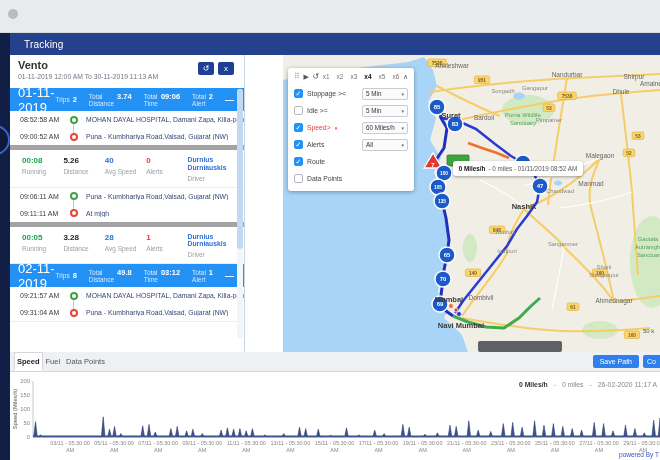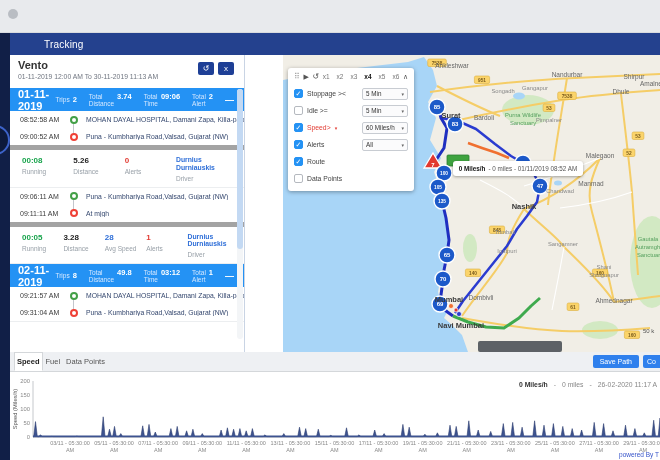--- a/index.html
+++ b/index.html
@@ -3,29 +3,29 @@
 <meta charset="utf-8">
 <style>
 *{box-sizing:border-box;margin:0;padding:0;font-family:"Liberation Sans",sans-serif}
 html,body{width:660px;height:460px;overflow:hidden;background:#fff}
 #app{position:relative;width:660px;height:460px;overflow:hidden}
 .topstrip{position:absolute;left:0;top:0;width:660px;height:33px;background:#e8eaed;border-bottom:1px solid #d9dbdf}
 .topdot{position:absolute;left:8px;top:9px;width:10px;height:10px;border-radius:50%;background:#b9bdc3}
 .sliver{position:absolute;left:0;top:33px;width:10px;height:427px;background:#111f47;overflow:hidden}
 .sliver-logo{position:absolute;left:-20px;top:92px;width:30px;height:30px;border-radius:50%;border:2px solid #3d63c9;background:#0d1a3c}
 .main{position:absolute;left:10px;top:33px;right:0;bottom:0;background:#fff}
-.titlebar{position:absolute;left:0;right:0;top:0;height:22px;background:#24418e;color:#fff;display:flex;align-items:center;padding-left:34px;font-size:10px;letter-spacing:.2px}
+.titlebar{position:absolute;left:0;right:0;top:0;height:22px;background:#24418e;color:#fff;display:flex;align-items:center;padding-left:14px;font-size:10px;letter-spacing:.2px}
 .panel{position:absolute;left:0;top:22px;width:235px;height:297px;background:#fff;border-right:1px solid #c9d4e4;overflow:hidden}
 .veh-head{height:33px;display:flex;align-items:flex-start;padding:4px 10px 0 8px}
 .veh-name{font-size:11px;font-weight:bold;color:#333}
 .veh-range{font-size:6.8px;color:#707680;margin-top:2px}
 .veh-btns{margin-left:auto;display:flex;margin-top:3px}
 .sqbtn{width:16px;height:13px;background:#1e3f96;color:#fff;border:none;font-size:8px;line-height:12px;text-align:center;border-radius:2px;margin-left:4px;cursor:pointer}
 .dayrow{height:23px;background:#2492f4;color:#fff;display:flex;align-items:center;padding:0 10px 0 8px}
-.d-date{font-size:11px;font-weight:bold;width:66px}
+.d-date{font-size:13px;font-weight:normal;width:66px}
 .pair{display:flex;align-items:baseline;gap:3px;margin-right:12px}
 .d-lab{font-size:6.5px;color:#d6e8ff}
 .d-val{font-size:7.5px;font-weight:bold}
 .d-min{margin-left:auto;font-weight:bold;font-size:9px;cursor:pointer}
 .trip{position:relative}
 .triprow{display:flex;align-items:center;height:17px;padding-left:10px;position:relative}
 .t-time{width:50px;font-size:7px;color:#3a3a3a}
 .t-dot{width:8px;height:8px;border-radius:50%;border:2px solid #43a047;margin-right:8px;background:#fff;position:relative;z-index:1;flex:none}
 .t-dot.red{border-color:#ef4136}
 .t-addr{font-size:6.8px;color:#34476e;white-space:nowrap;overflow:hidden;flex:1;padding-right:2px}
@@ -130,20 +130,24 @@
               <span class="t-addr">Puna - Kumbhariya Road,Valsad, Gujarat (NW)</span>
             </div>
             <div class="stats">
               <div class="st">
                 <div class="v g">00:08</div>
                 <div class="l">Running</div>
               </div>
               <div class="st">
                 <div class="v k">5.26</div>
                 <div class="l">Distance</div>
+              </div>
+              <div class="st">
+                <div class="v b">40</div>
+                <div class="l">Avg Speed</div>
               </div>
               <div class="st">
                 <div class="v r">0</div>
                 <div class="l">Alerts</div>
               </div>
               <div class="st driver">
                 <div class="v b">Durnius Durniauskis</div>
                 <div class="l">Driver</div>
               </div>
             </div>

